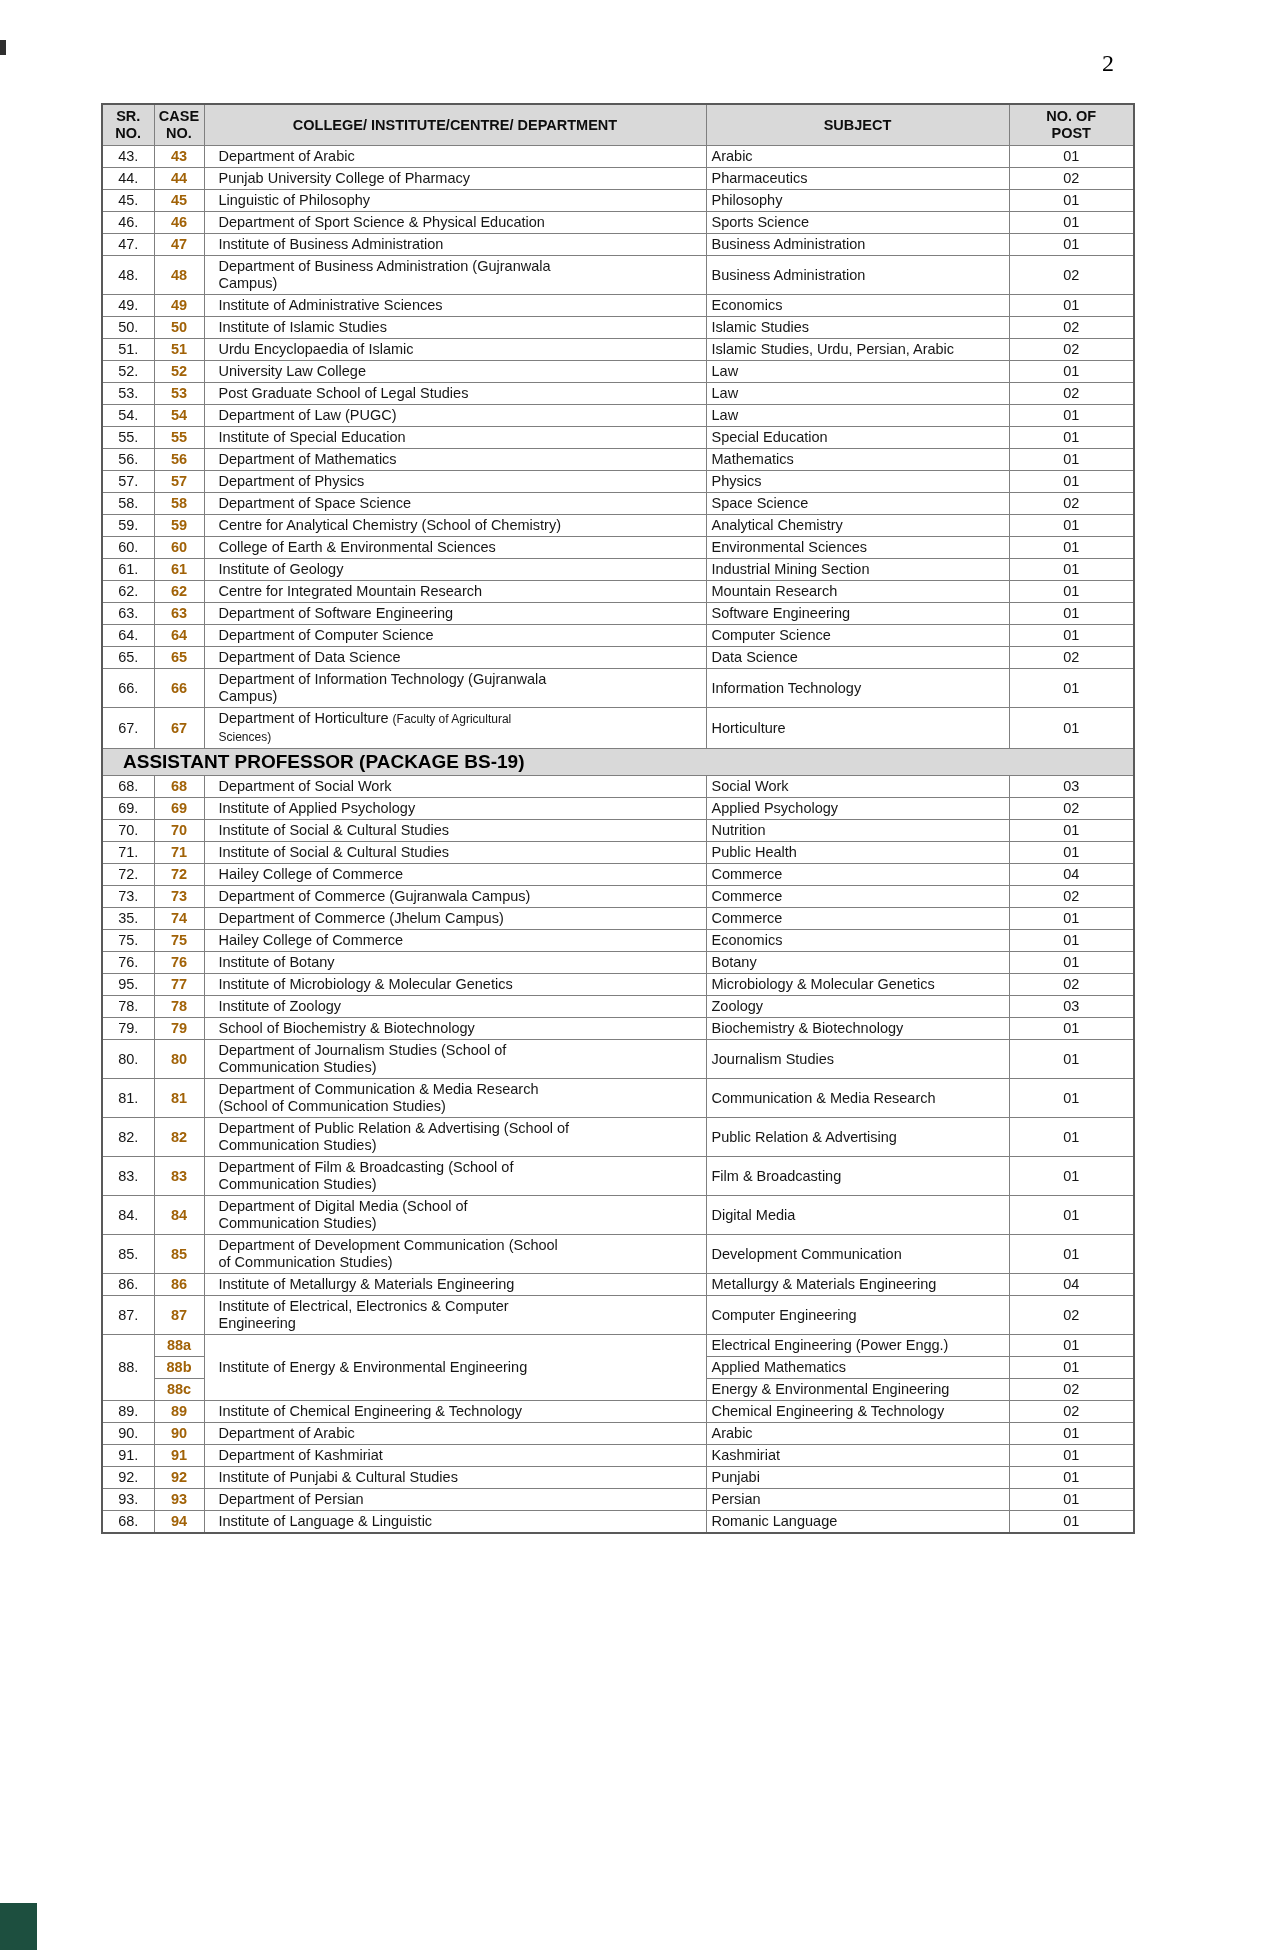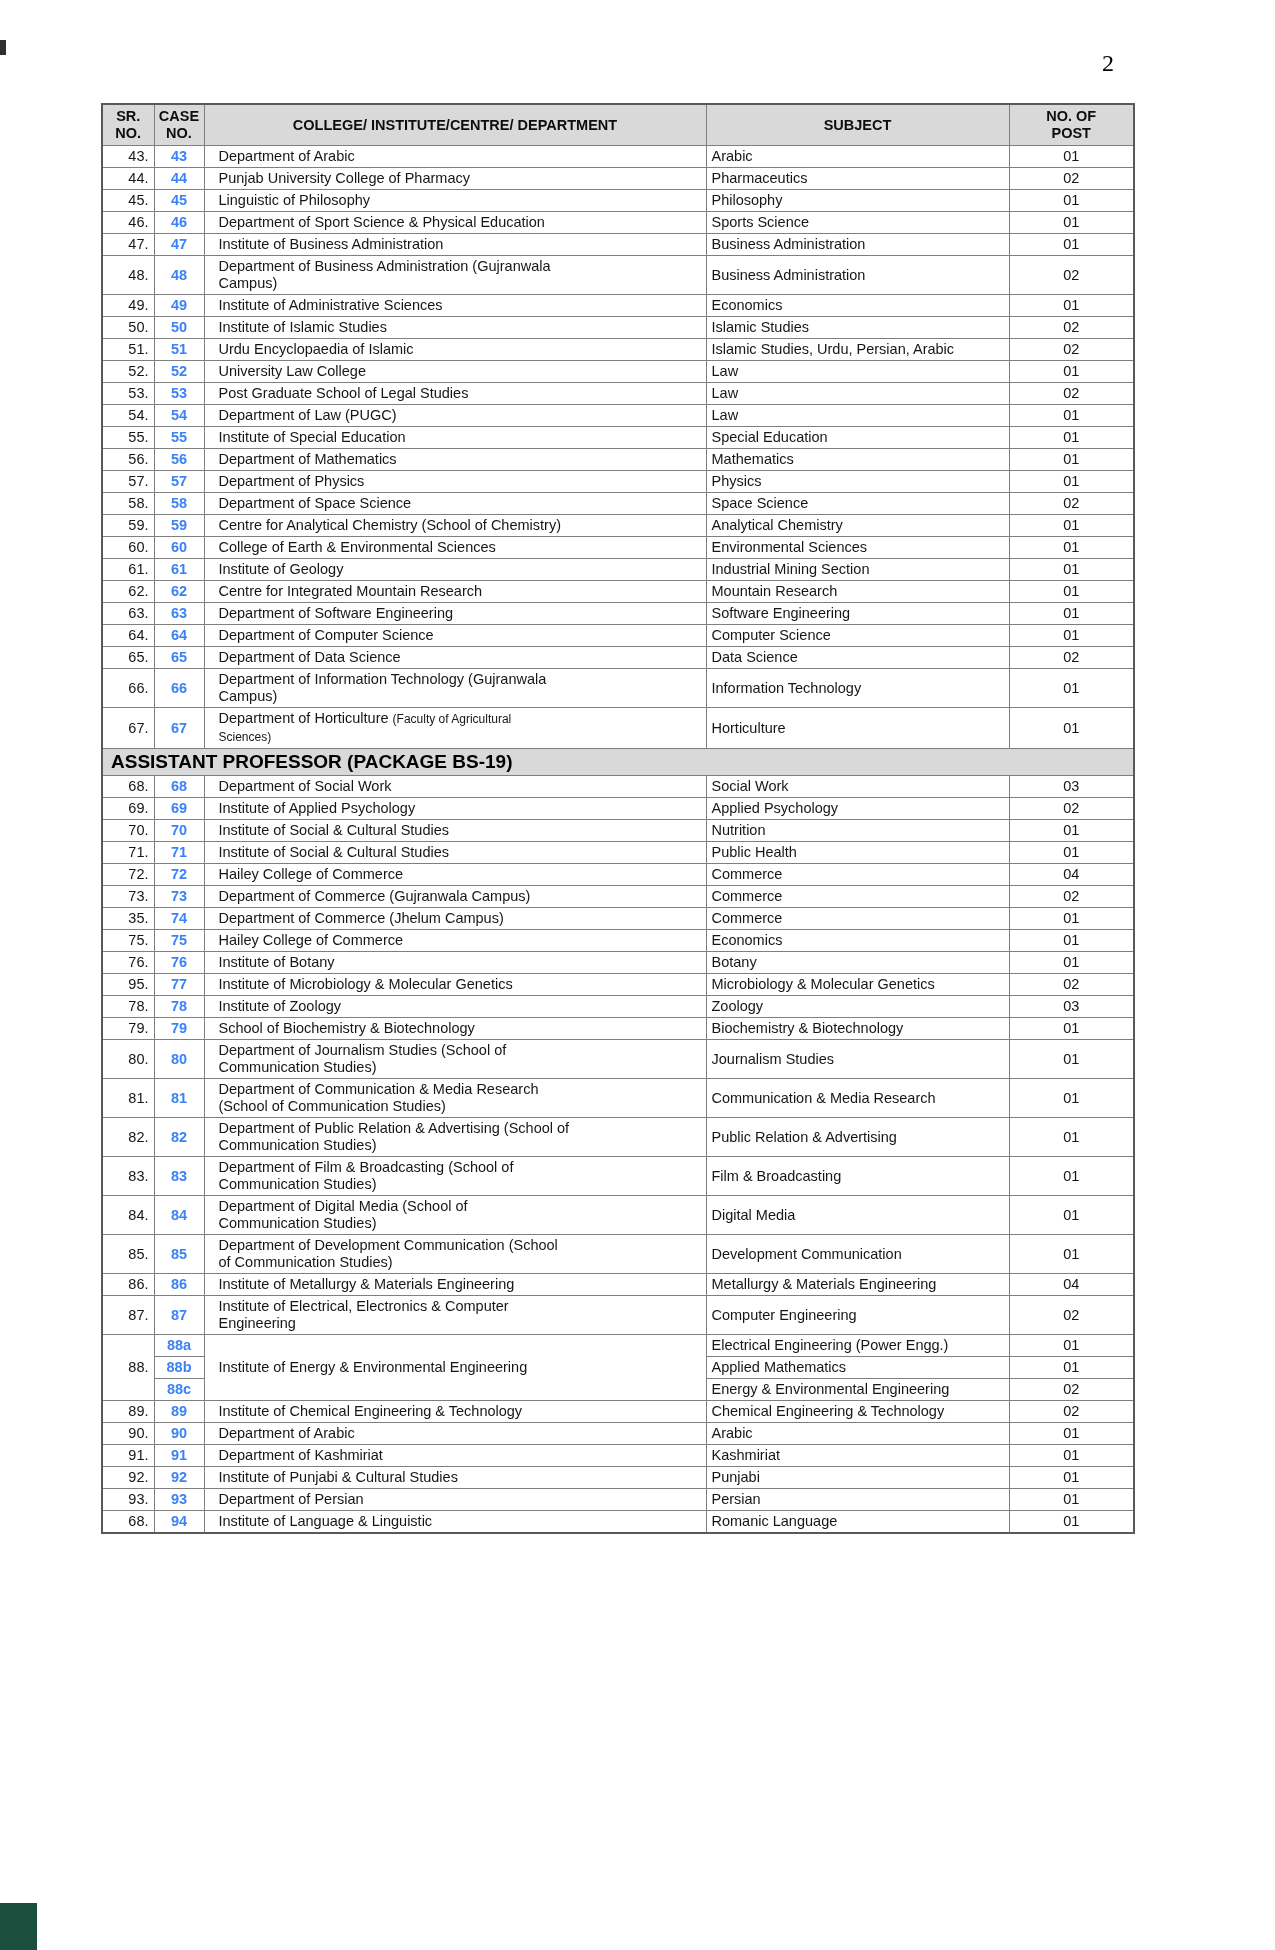--- a/index.html
+++ b/index.html
@@ -32,33 +32,33 @@
   }
   th {
     background:#d9d9d9;
     font-weight:bold;
     text-align:center;
     padding:3px 2px;
     white-space:pre-line;
     color:#0d0d0d;
   }
   td { padding:2px 5px; }
-  td.cell-sr   { text-align:right; }
-  td.cell-case { text-align:center; color:#3b82f6; font-weight:bold; }
+  td.cell-sr   { text-align:center; }
+  td.cell-case { text-align:center; color:#a16207; font-weight:bold; }
   td.cell-dept { padding-left:14px; }
   td.cell-subj { }
   td.cell-post { text-align:center; }
   .dept-main, .subj-text { white-space:pre-line; }
   .dept-note { font-size:12px; white-space:pre-line; }
   td.section-header {
     background:#d9d9d9;
     font-weight:bold;
     font-size:19px;
     line-height:22px;
-    padding:2px 8px;
+    padding:2px 20px;
     color:#000;
     white-space:nowrap;
   }
   .artifact-top-left {
     position:absolute; left:0; top:40px; width:6px; height:15px;
     background:#2f2f2f;
   }
   .artifact-bottom-left {
     position:absolute; left:0; top:1903px; width:37px; height:47px;
     background:#1d4f3f;

